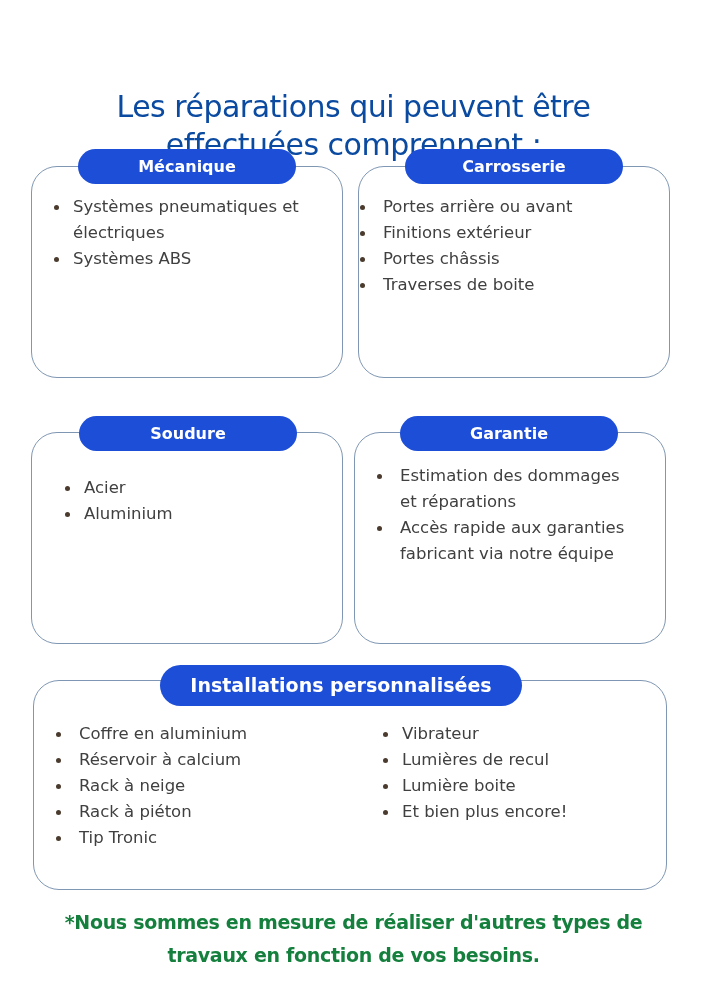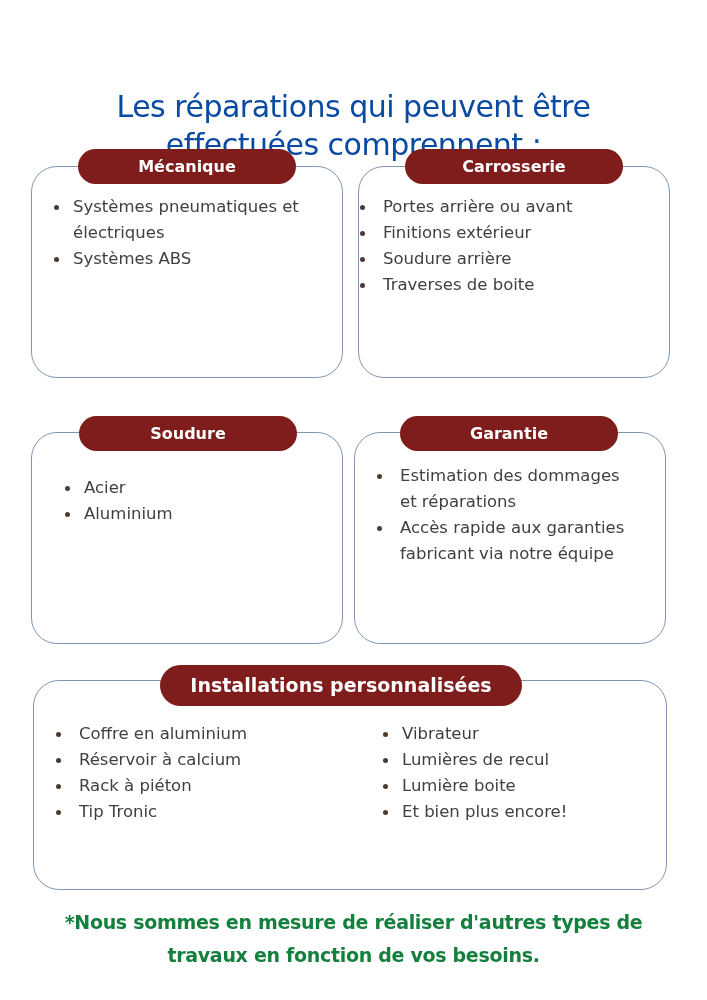--- a/index.html
+++ b/index.html
@@ -14,21 +14,21 @@
     }
 
     .card {
       position: absolute;
       border: 1.5px solid #7f97b3;
       border-radius: 26px;
       background: #ffffff;
     }
     .pill {
       position: absolute;
-      background: #7f1d1d;
+      background: #1d4ed8;
       color: #ffffff;
       font-family: "DejaVu Sans", sans-serif; font-weight: bold;
       text-align: center;
       border-radius: 20px;
       height: 35px; line-height: 35px;
       font-size: 16px;
     }
     .pill.big { height: 41px; line-height: 41px; font-size: 19px; border-radius: 22px; }
 
     ul.items { position: absolute; list-style: none; }
@@ -65,21 +65,21 @@
 <ul class="items" style="left:52px; top:194px; width:285px;">
   <li>Systèmes pneumatiques et électriques</li>
   <li>Systèmes ABS</li>
 </ul>
 
 <div class="card" style="left:358px; top:166px; width:312px; height:212px;"></div>
 <div class="pill" style="left:405px; top:149px; width:218px;">Carrosserie</div>
 <ul class="items wide" style="left:356px; top:186px; width:295px;margin-top:8px;">
   <li>Portes arrière ou avant</li>
   <li>Finitions extérieur</li>
-  <li>Soudure arrière</li>
+  <li>Portes châssis</li>
   <li>Traverses de boite</li>
 </ul>
 
 <div class="card" style="left:31px; top:432px; width:312px; height:212px;"></div>
 <div class="pill" style="left:79px; top:416px; width:218px;">Soudure</div>
 <ul class="items" style="left:63px; top:475px; width:270px;">
   <li>Acier</li>
   <li>Aluminium</li>
 </ul>
 
@@ -88,20 +88,21 @@
 <ul class="items wide" style="left:373px; top:463px; width:262px;">
   <li> Estimation des dommages et réparations</li>
   <li> Accès rapide aux garanties fabricant via notre équipe</li>
 </ul>
 
 <div class="card" style="left:33px; top:680px; width:634px; height:210px;"></div>
 <div class="pill big" style="left:160px; top:665px; width:362px;">Installations personnalisées</div>
 <ul class="items wide" style="left:52px; top:721px; width:300px;">
   <li>Coffre en aluminium</li>
   <li>Réservoir à calcium</li>
+  <li>Rack à neige</li>
   <li>Rack à piéton</li>
   <li>Tip Tronic</li>
 </ul>
 <ul class="items" style="left:381px; top:721px; width:280px;">
   <li>Vibrateur</li>
   <li>Lumières de recul</li>
   <li>Lumière boite</li>
   <li>Et bien plus encore!</li>
 </ul>
 

